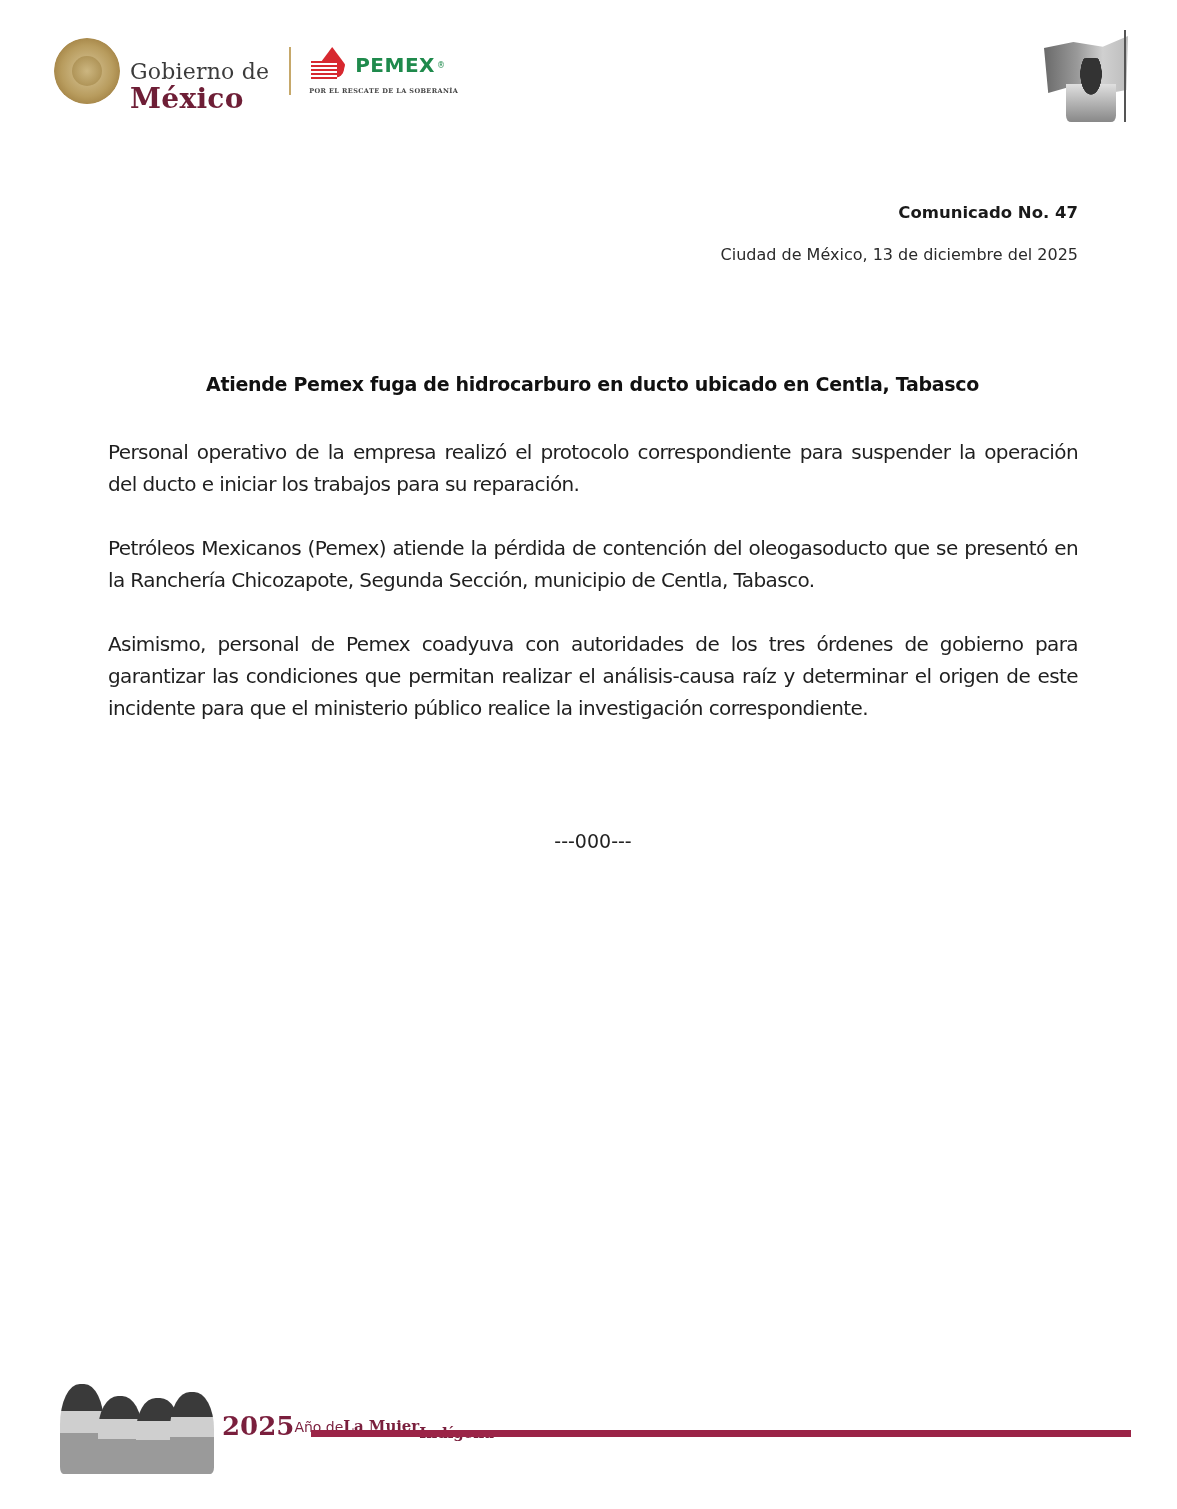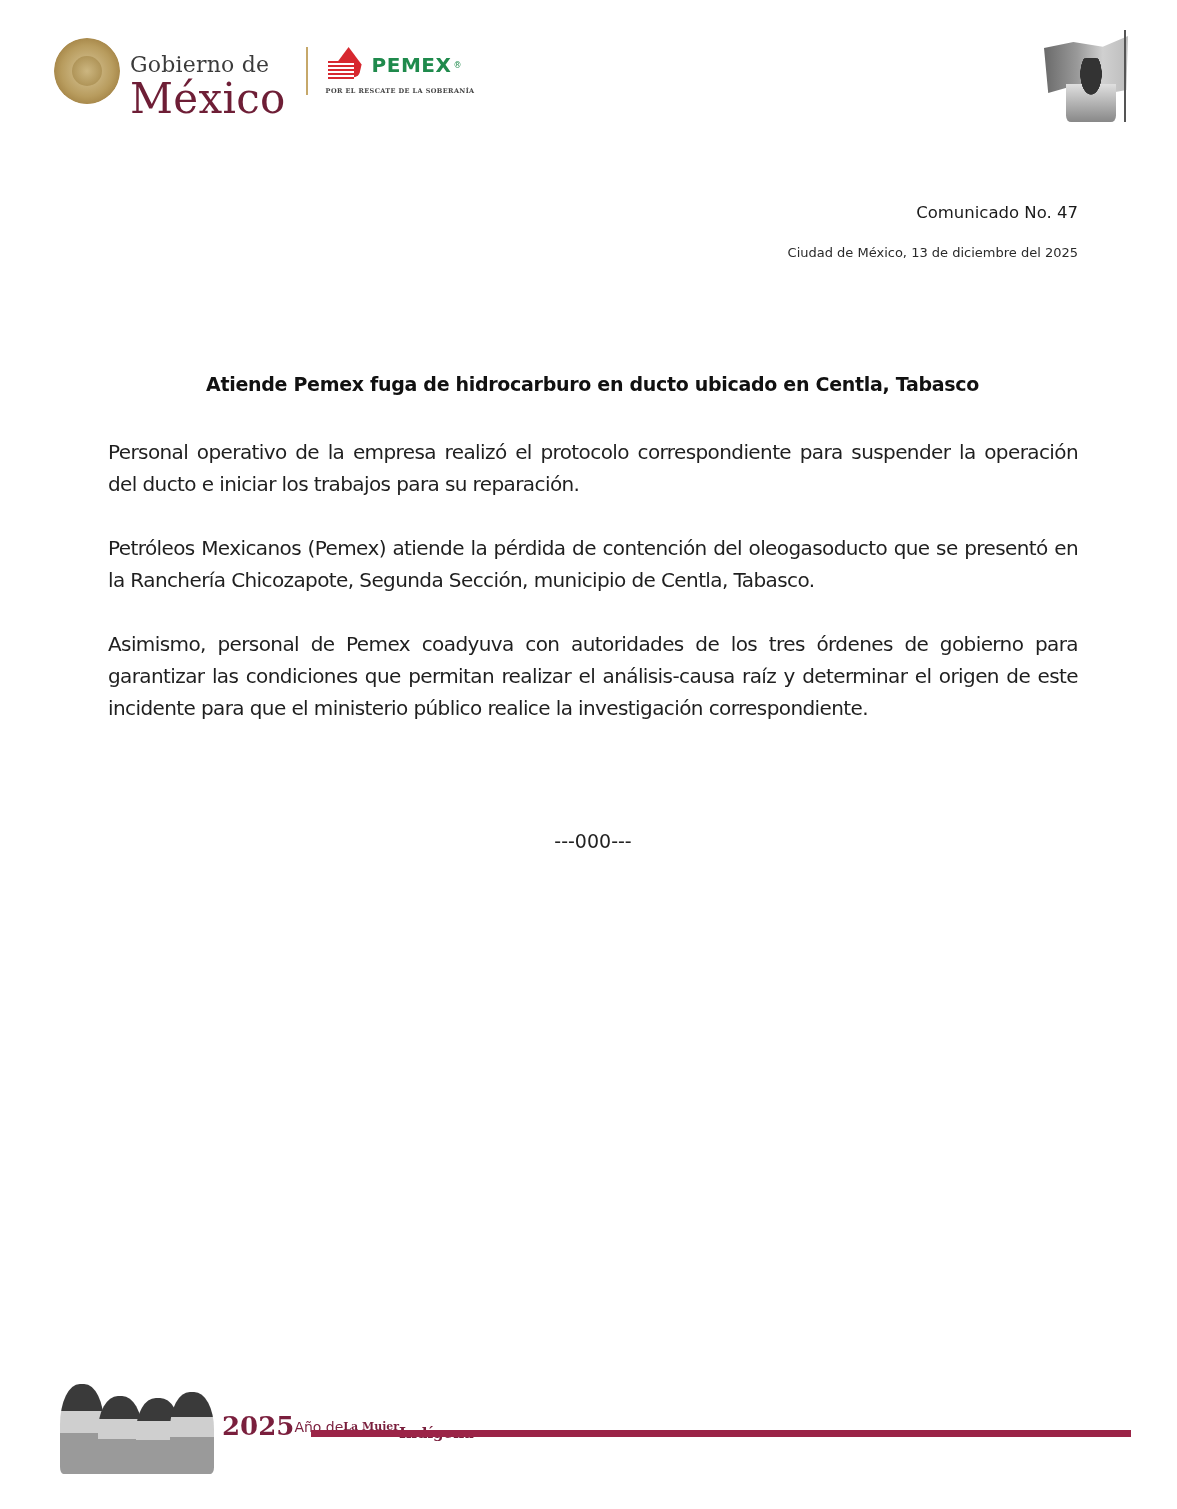--- a/index.html
+++ b/index.html
@@ -5,60 +5,60 @@
   * { margin: 0; padding: 0; box-sizing: border-box; }
   html, body { width: 1177px; height: 1509px; background: #ffffff; overflow: hidden; }
   body { position: relative; font-family: "DejaVu Sans", "Liberation Sans", sans-serif; color: #1a1a1a; }
 
   
   .header-left { position: absolute; left: 54px; top: 38px; height: 66px; display: flex; align-items: center; }
   .seal { width: 66px; height: 66px; border-radius: 50%; background: radial-gradient(circle at 50% 50%, #d9c79a 0%, #b89c5e 55%, #a98a4c 70%, #efe6cf 72%, #b89c5e 76%, #c7ae76 100%); position: relative; }
   .seal::after { content: ""; position: absolute; left: 18px; top: 18px; width: 30px; height: 30px; border-radius: 50%; background: radial-gradient(circle, #c9b27a 0%, #9d7f3f 100%); opacity: .8; }
   .gob-text { margin-left: 10px; display: flex; flex-direction: column; line-height: 1; margin-top: 32px; }
   .gob-line1 { font-family: "DejaVu Serif", "Liberation Serif", serif; font-size: 22px; color: #3b3b3b; letter-spacing: 0.2px; }
-  .gob-line2 { font-family: "DejaVu Serif", "Liberation Serif", serif; font-size: 42px; font-weight: normal; color: #6e1e36; margin-top: 2px; letter-spacing: 0.3px; }
+  .gob-line2 { font-family: "DejaVu Serif", "Liberation Serif", serif; font-size: 28px; font-weight: bold; color: #6e1e36; margin-top: 2px; letter-spacing: 0.3px; }
   .divider-v { width: 2px; height: 48px; background: #c6a86a; margin: 0 18px 0 20px; }
   .pemex-block { display: flex; flex-direction: column; }
   .pemex-top { display: flex; align-items: center; }
   .pemex-emblem { width: 40px; height: 36px; position: relative; }
   .pemex-emblem .drop { position: absolute; left: 10px; top: 0; width: 26px; height: 32px; background: #d7282f; border-radius: 50% 50% 50% 50% / 60% 60% 40% 40%; clip-path: polygon(50% 0, 100% 55%, 90% 90%, 50% 100%, 10% 90%, 0 55%); }
   .pemex-emblem .stripes { position: absolute; left: 2px; top: 14px; width: 26px; height: 20px; background: repeating-linear-gradient(180deg, #d7282f 0 2px, #ffffff 2px 4px); }
   .pemex-name { font-family: "DejaVu Sans", sans-serif; font-weight: bold; font-size: 20px; color: #1f8a4c; margin-left: 6px; letter-spacing: 0.5px; }
   .pemex-reg { font-size: 8px; color: #1f8a4c; margin-left: 2px; }
   .pemex-tag { font-family: "DejaVu Serif", serif; font-size: 6.5px; color: #444; letter-spacing: 0.4px; margin-top: 4px; font-weight: bold; }
 
   .header-right { position: absolute; left: 1036px; top: 28px; width: 98px; height: 98px; }
   .flag-woman { width: 100%; height: 100%; position: relative; }
   .flag-woman .flag { position: absolute; left: 8px; top: 8px; width: 84px; height: 60px; background: linear-gradient(90deg, #6a6a6a 0%, #9a9a9a 40%, #d0d0d0 70%, #bdbdbd 100%); clip-path: polygon(0 20%, 35% 10%, 70% 18%, 100% 0, 98% 90%, 60% 100%, 30% 85%, 5% 95%); }
   .flag-woman .pole { position: absolute; left: 88px; top: 2px; width: 2px; height: 92px; background: #555; }
   .flag-woman .figure { position: absolute; left: 30px; top: 30px; width: 50px; height: 64px; background: radial-gradient(ellipse at 50% 25%, #333 0 30%, transparent 31%), linear-gradient(180deg, transparent 40%, #e0e0e0 40%, #888 100%); border-radius: 40% 40% 10% 10%; }
 
   
-  .comunicado { position: absolute; right: 99px; top: 203px; font-family: "DejaVu Sans", sans-serif; font-weight: normal; font-size: 16.5px; color: #1a1a1a; }
-  .fecha { position: absolute; right: 99px; top: 245px; font-family: "DejaVu Sans", sans-serif; font-size: 13px; color: #2a2a2a; }
+  .comunicado { position: absolute; right: 99px; top: 203px; font-family: "DejaVu Sans", sans-serif; font-weight: bold; font-size: 16.5px; color: #1a1a1a; }
+  .fecha { position: absolute; right: 99px; top: 245px; font-family: "DejaVu Sans", sans-serif; font-size: 16px; color: #2a2a2a; }
 
   .title { position: absolute; left: 108px; width: 969px; top: 373px; text-align: center; font-family: "DejaVu Sans", sans-serif; font-weight: bold; font-size: 19px; color: #111; letter-spacing: -0.3px; }
 
   .body { position: absolute; left: 108px; width: 970px; top: 436px; font-family: "DejaVu Sans", sans-serif; font-size: 20px; line-height: 32px; color: #1f1f1f; text-align: justify; letter-spacing: -0.6px; }
   .body p { margin-bottom: 32px; }
 
   .closing { position: absolute; left: 0; width: 1186px; top: 830px; text-align: center; font-family: "DejaVu Sans", sans-serif; font-size: 19px; color: #222; }
 
   
   .footer { position: absolute; left: 58px; top: 1378px; display: flex; align-items: center; }
   .women { width: 156px; height: 96px; position: relative; }
   .women .w { position: absolute; bottom: 0; width: 44px; border-radius: 45% 45% 8% 8%; background: linear-gradient(180deg, #3a3a3a 0 30%, #cfcfcf 30% 55%, #9a9a9a 55% 100%); }
   .women .w1 { left: 2px; height: 90px; }
   .women .w2 { left: 40px; height: 78px; }
   .women .w3 { left: 78px; height: 76px; }
   .women .w4 { left: 112px; height: 82px; }
   .year-block { margin-left: 8px; display: flex; flex-direction: row; align-items: center; line-height: 1; }
   .year { font-family: "DejaVu Serif", serif; font-weight: bold; font-size: 26px; color: #7a1f3d; }
   .anio { font-family: "DejaVu Sans", sans-serif; font-size: 14px; color: #7a1f3d; margin-top: 1px; }
-  .mujer { font-family: "DejaVu Serif", serif; font-weight: bold; font-size: 11px; color: #7a1f3d; margin-top: 1px; }
+  .mujer { font-family: "DejaVu Serif", serif; font-weight: bold; font-size: 15px; color: #7a1f3d; margin-top: 1px; }
   .indigena { font-family: "DejaVu Serif", serif; font-weight: bold; font-size: 15px; color: #7a1f3d; margin-top: 14px; }
   .footer-rule { position: absolute; left: 311px; top: 1430px; width: 820px; height: 7px; background: #9b2447; }
 </style>
 </head>
 <body>
 
 <div class="header-left">
   <div class="seal"></div>
   <div class="gob-text">
     <span class="gob-line1">Gobierno de</span>

